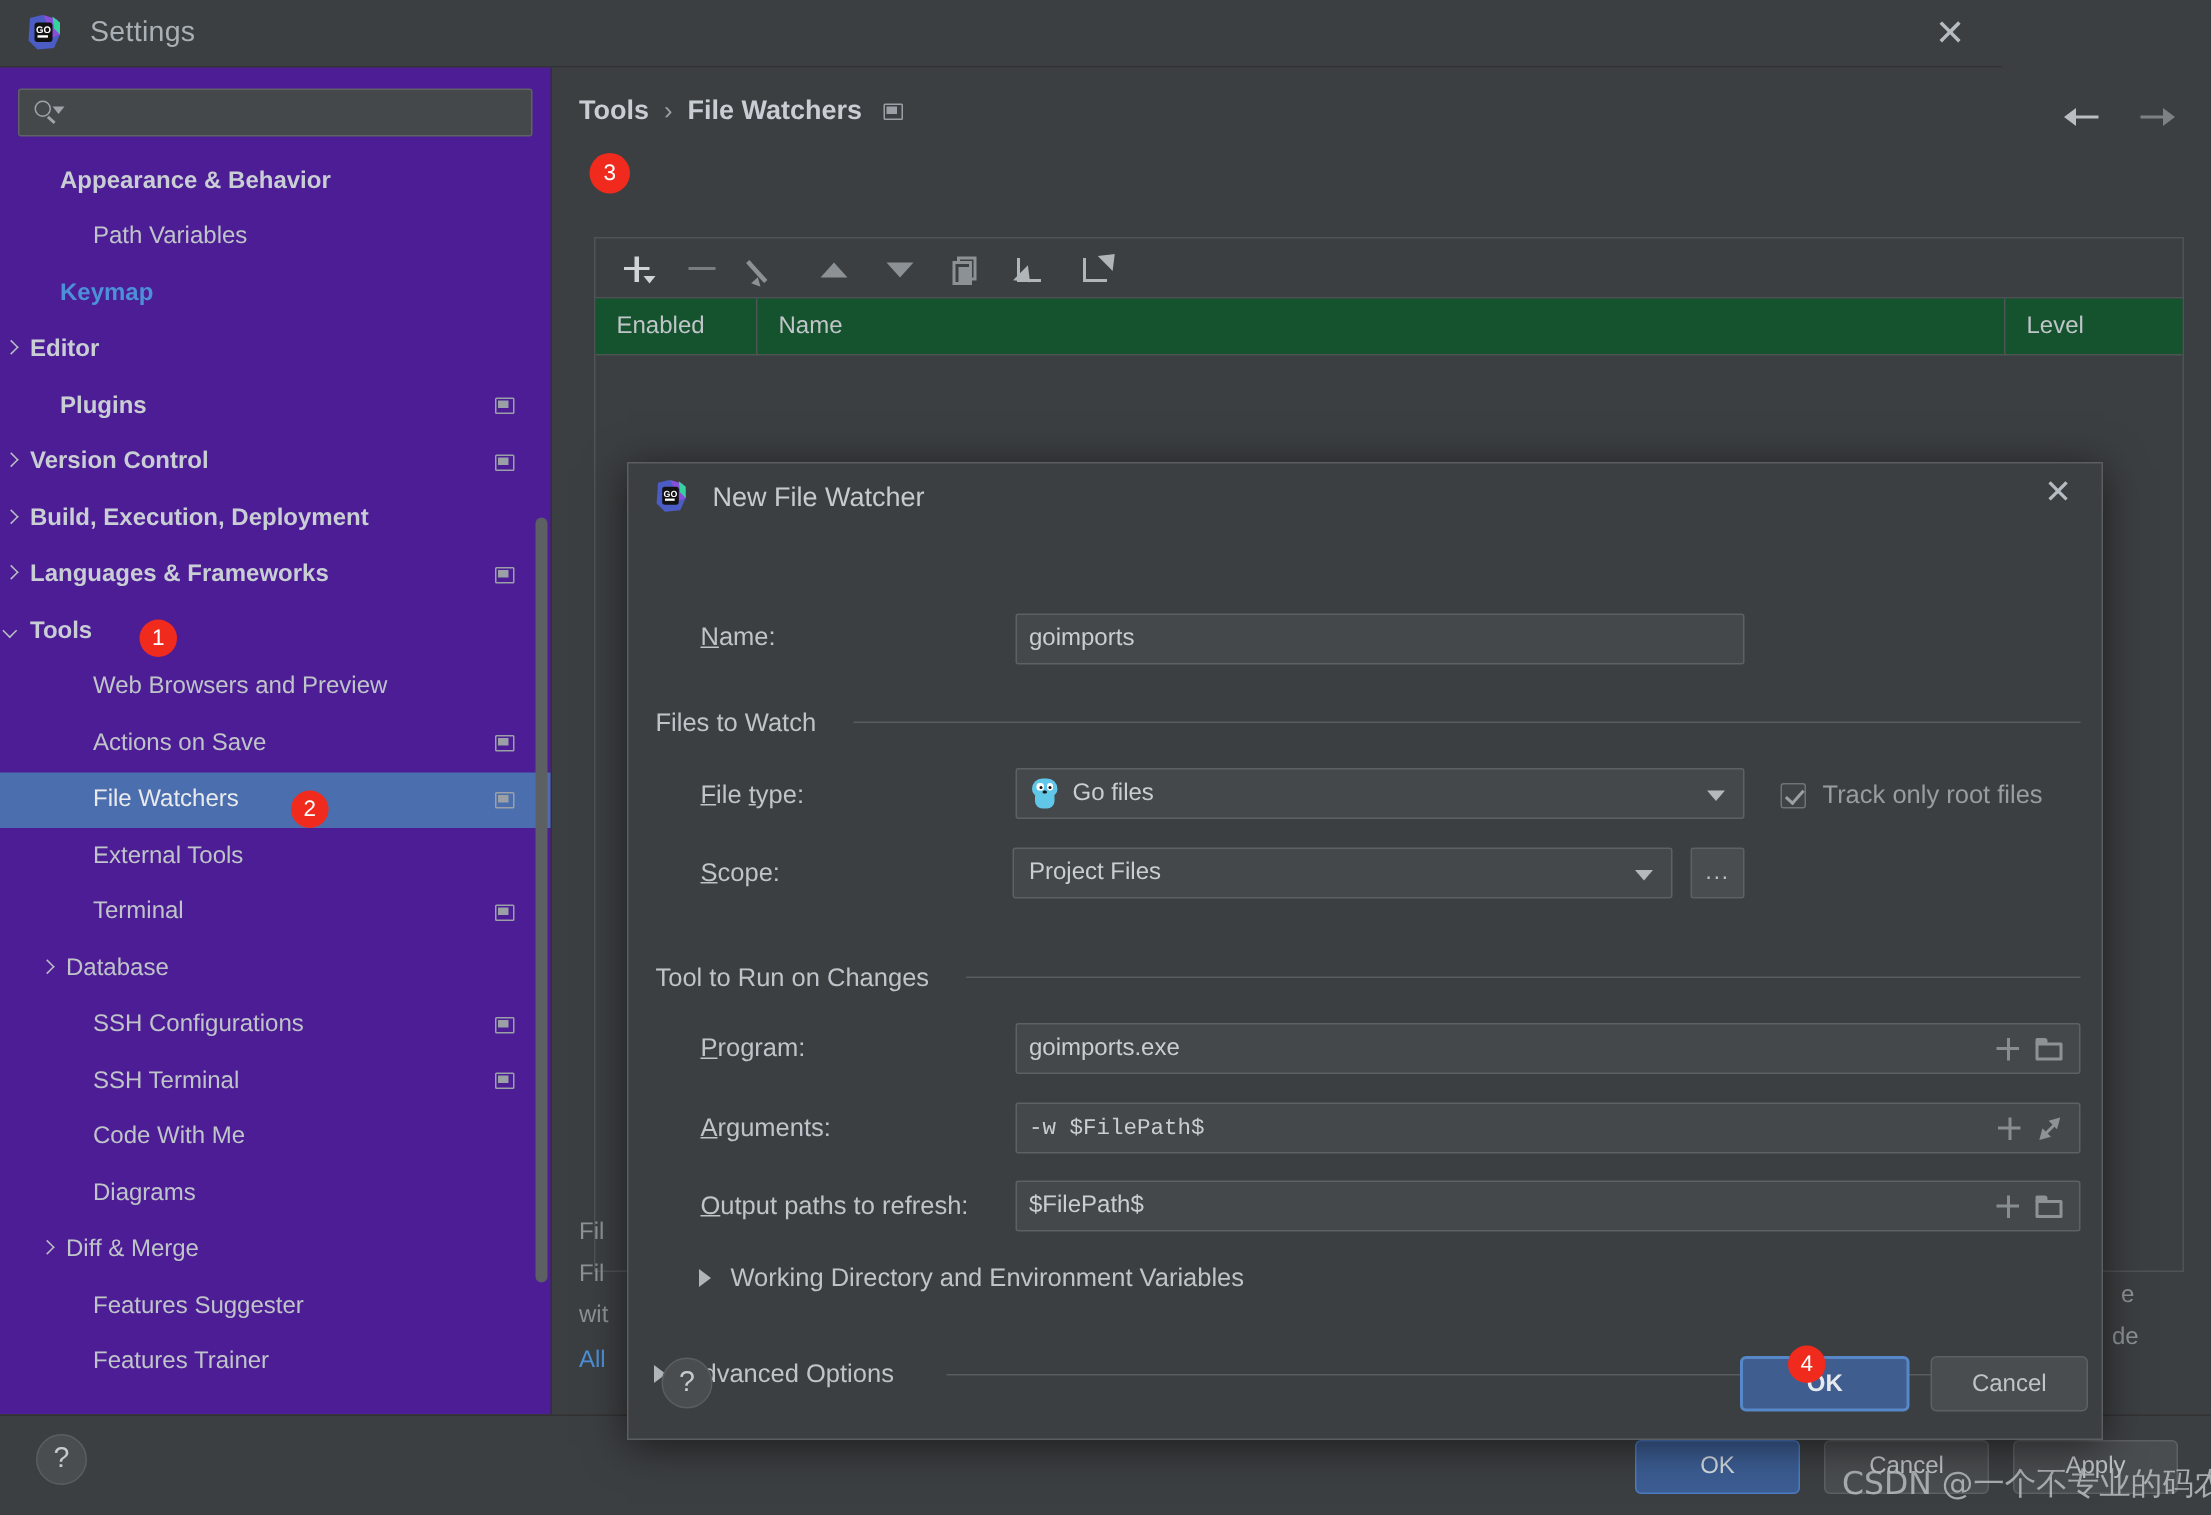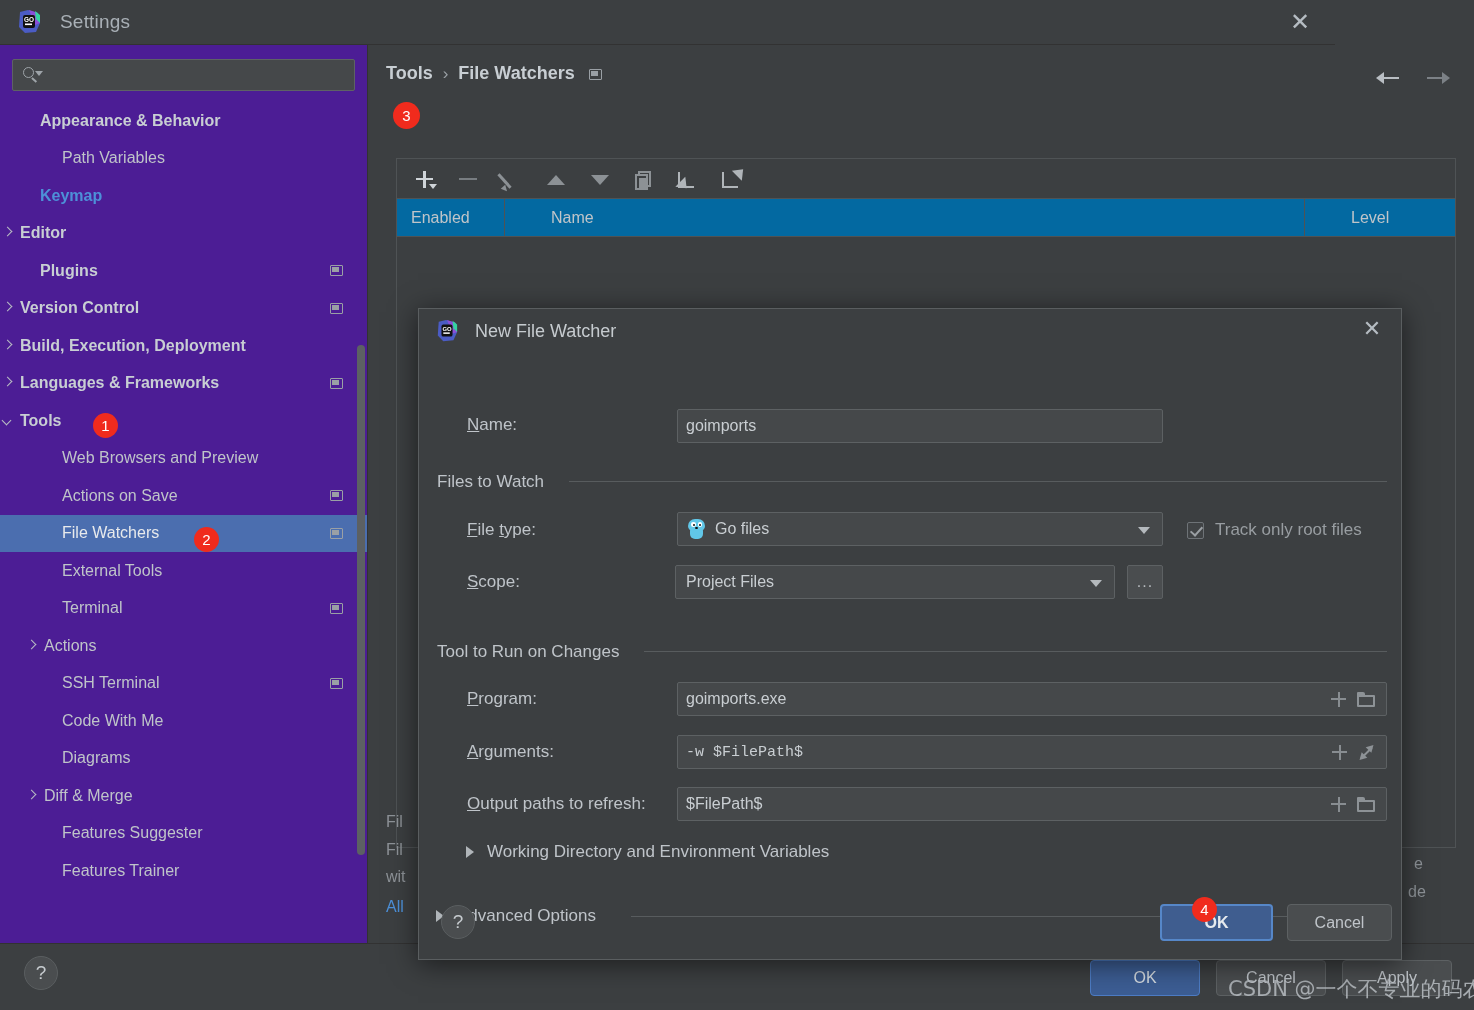--- a/index.html
+++ b/index.html
@@ -150,21 +150,21 @@
   .ic-import .br { position: absolute; left: 7px; top: 8px; width: 16px; height: 16px; border-left: 2.4px solid #b0b5b9; border-bottom: 2.4px solid #b0b5b9; }
   .ic-import .ah { position: absolute; left: 8px; top: 14px; width: 0; height: 0; border-top: 7px solid transparent; border-bottom: 7px solid transparent; border-left: 9px solid #b0b5b9; transform: rotate(45deg); }
   .ic-export .br { position: absolute; left: 7px; top: 8px; width: 16px; height: 16px; border-left: 2.4px solid #b0b5b9; border-bottom: 2.4px solid #b0b5b9; }
   .ic-export .ah { position: absolute; left: 18px; top: 4px; width: 0; height: 0; border-left: 7px solid transparent; border-right: 7px solid transparent; border-bottom: 9px solid #b0b5b9; transform: rotate(45deg); }
 
   
   .wtable {
     position: absolute; left: 28px; top: 153px; width: 1060px; height: 650px;
     border: 1px solid #4f5355; background: #3c3f41;
   }
-  .wthead { height: 38px; display: flex; border-bottom: 1px solid #4f5355; background: #0369a1; gap: 32px; }
+  .wthead { height: 38px; display: flex; border-bottom: 1px solid #4f5355; background: #14532d; }
   .wth { display: flex; align-items: center; padding-left: 14px; font-size: 16px; color: #c0c5c9; }
   .wth.enabled { width: 108px; border-right: 1px solid #4f5355; }
   .wth.name { flex: 1; border-right: 1px solid #4f5355; }
   .wth.level { width: 118px; }
 
   
   .bg-text {
     position: absolute; font-size: 16px; color: #8d9297; white-space: nowrap;
   }
   .bg-link { color: #4d90d8; }
@@ -385,21 +385,26 @@
           <span class="tree-arrow" style="margin-left: 42px;"></span>
           <span class="tree-label" style="margin-left: 4px;">External Tools</span>
         </div>
         <div class="tree-row">
           <span class="tree-arrow" style="margin-left: 42px;"></span>
           <span class="tree-label" style="margin-left: 4px;">Terminal</span>
           <span class="badge-icon"></span>
         </div>
         <div class="tree-row">
           <span class="tree-arrow right" style="margin-left: 24px;"></span>
-          <span class="tree-label" style="margin-left: 4px;">Actions</span>
+          <span class="tree-label" style="margin-left: 4px;">Database</span>
+        </div>
+        <div class="tree-row">
+          <span class="tree-arrow" style="margin-left: 42px;"></span>
+          <span class="tree-label" style="margin-left: 4px;">SSH Configurations</span>
+          <span class="badge-icon"></span>
         </div>
         <div class="tree-row">
           <span class="tree-arrow" style="margin-left: 42px;"></span>
           <span class="tree-label" style="margin-left: 4px;">SSH Terminal</span>
           <span class="badge-icon"></span>
         </div>
         <div class="tree-row">
           <span class="tree-arrow" style="margin-left: 42px;"></span>
           <span class="tree-label" style="margin-left: 4px;">Code With Me</span>
         </div>

